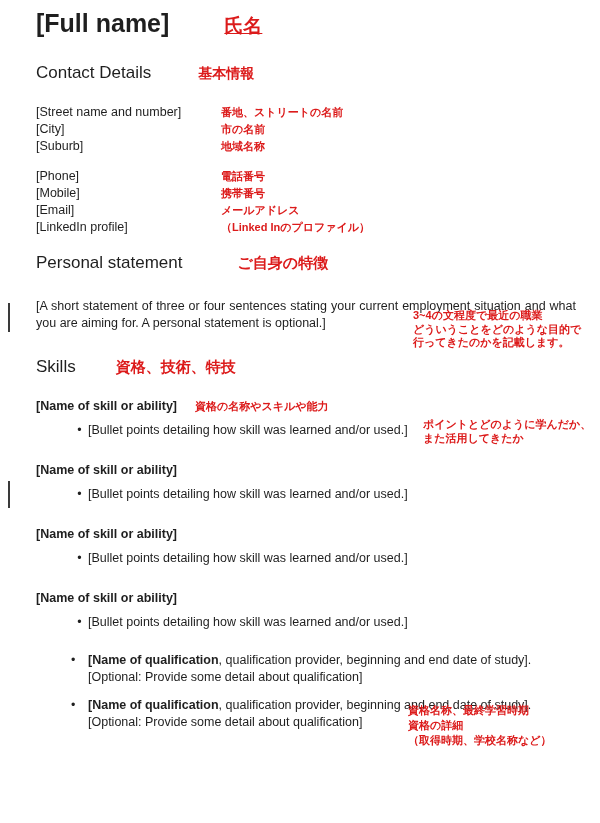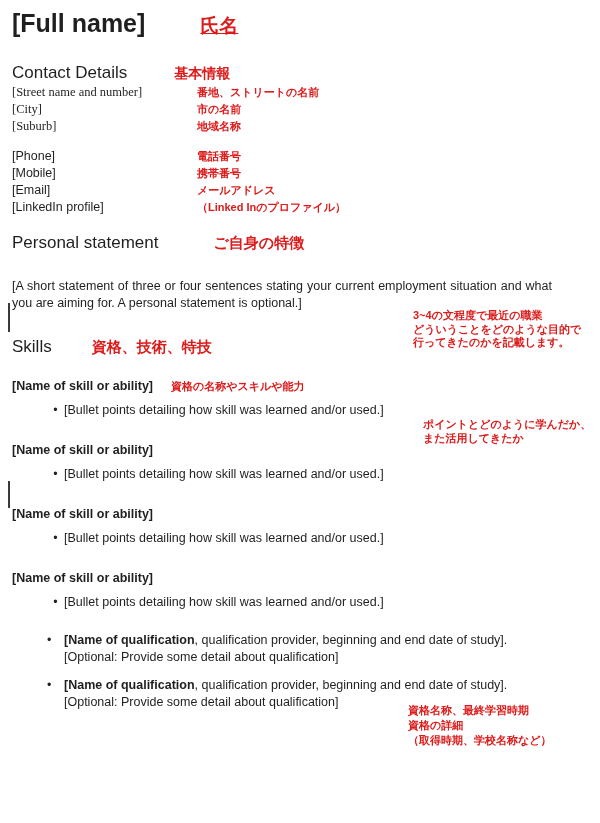--- a/index.html
+++ b/index.html
@@ -1,36 +1,36 @@
 <!DOCTYPE html>
 <html><head>
 <meta charset="utf-8">
 <style>
   html,body{margin:0;padding:0;background:#ffffff;}
   .page{
     position:relative;
     width:600px;height:823px;
     box-sizing:border-box;
-    padding:0 12px;
+    padding:0 36px;
     background:#ffffff;
     color:#1f1f1f;
     font-family:"Liberation Sans", sans-serif;
     font-size:12.5px;line-height:17px;
     overflow:hidden;
   }
   .ja{color:#dc1b1b;font-weight:bold;}
   .title-row{display:flex;align-items:baseline;margin:0;padding-top:8px;}
   .title{font-size:25px;line-height:30px;font-weight:bold;letter-spacing:0px;}
   .title-ja{font-size:19px;margin-left:55px;text-decoration:underline;}
   .h2-row{display:flex;align-items:baseline;}
   .h2{font-size:17px;line-height:22px;font-weight:normal;}
   .h2-ja{font-size:14px;}
   .contact-h{margin-top:24px;}
   .contact-h .h2-ja{margin-left:47px;}
-  .addr-block{font-family:Liberation Serif, serif;}
+  .addr-block{margin-top:20px;}
   .comms-block{margin-top:13px;}
   .c-row{display:flex;}
   .c-label{width:185px;flex:0 0 185px;}
   .c-ja{font-size:11px;line-height:17px;}
   .personal-h{margin-top:16px;}
   .personal-h .h2-ja{margin-left:55px;font-size:15px;}
   .statement{margin-top:24px;width:540px;text-align:justify;}
   .skills-h{margin-top:24px;}
   .skills-h .h2-ja{margin-left:40px;font-size:15px;}
   .skill{margin-top:23px;text-align:center;}

